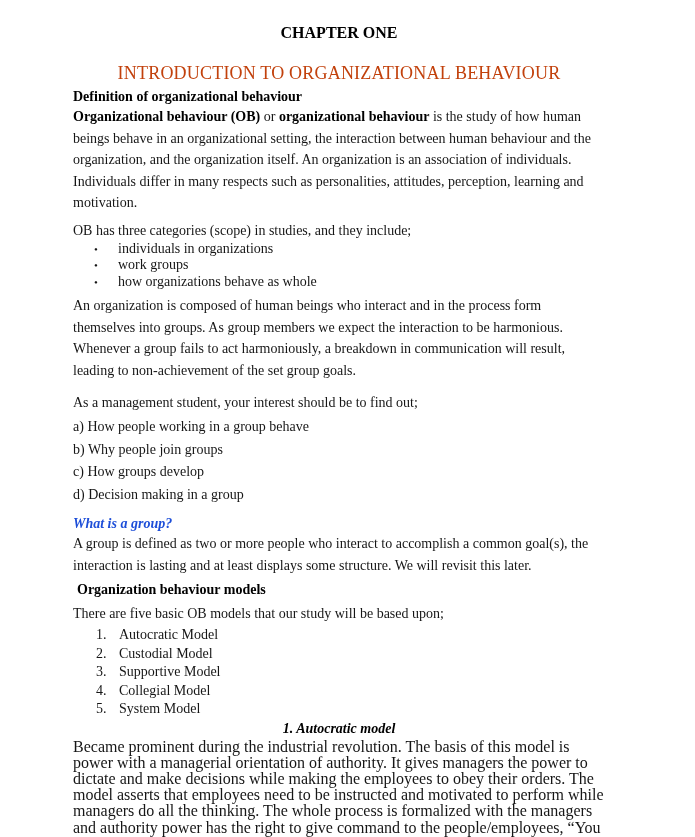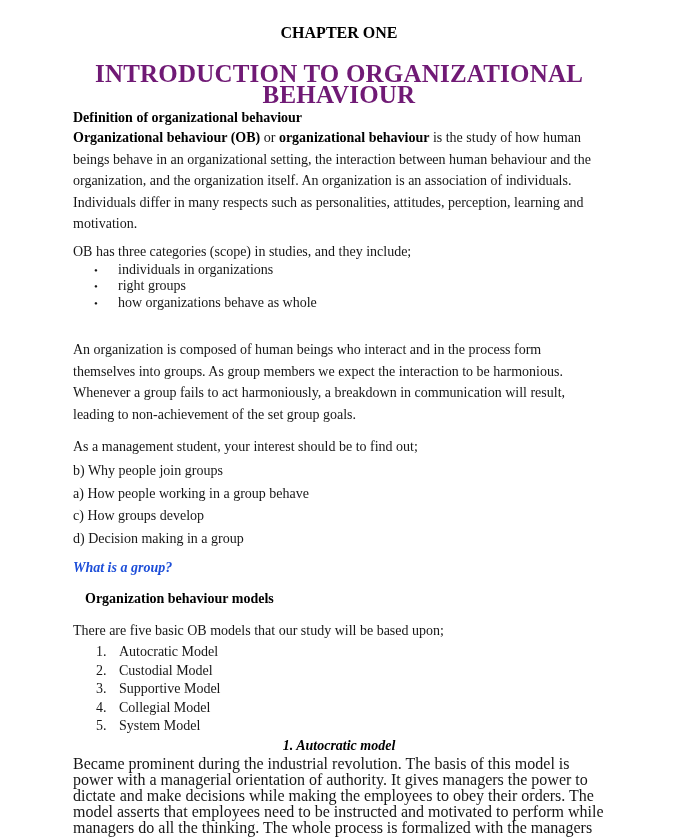--- a/index.html
+++ b/index.html
@@ -16,22 +16,22 @@
     padding:24px 90px 0 73px;
     background:#ffffff;
   }
   .chapter-title {
     margin:0;
     font-size:16px; line-height:17px;
     font-weight:bold; text-align:center; color:#000;
   }
   .main-title {
     margin:22px 0 0 0;
-    font-size:25px; line-height:21px;
-    font-weight:bold; text-align:center; color:#701a75;
+    font-size:18px; line-height:21px;
+    font-weight:normal; text-align:center; color:#c2410c;
     letter-spacing:0.2px;
   }
   .subheading {
     margin:4px 0 0 0;
     font-size:14px; line-height:18px;
     font-weight:bold; color:#000;
   }
   .body-para {
     margin:0;
     font-size:14px; line-height:21.5px;
@@ -41,30 +41,30 @@
   .bullet-list { margin:1px 0 0 0; }
   .bullet-row {
     display:flex; align-items:baseline;
     font-size:14px; line-height:16.5px;
     padding-left:21px;
   }
   .bullet-row .marker {
     width:24px; flex:0 0 24px;
     font-size:11px;
   }
-  .para-gap { margin-top:28px; }
+  .para-gap { margin-top:5px; }
   .letter-list { margin:2px 0 0 0; }
   .letter-row { font-size:14px; line-height:22.5px; }
   .group-heading {
     margin:8px 0 0 0;
     font-size:14px; line-height:19px;
     font-weight:bold; font-style:italic; color:#1d4ed8;
   }
   .models-heading {
-    margin:12px;
+    margin:4px;
     font-size:14px; line-height:20px;
     font-weight:bold; color:#000;
   }
   .models-intro { line-height:20px; }
   .number-list { margin:2px 0 0 0; }
   .number-row {
     display:flex; align-items:baseline;
     font-size:14px; line-height:18.5px;
     padding-left:23px;
   }
@@ -94,41 +94,42 @@
 
   <p class="body-para list-intro">OB has three categories (scope) in studies, and they include;</p>
 
   <div class="bullet-list">
       <div class="bullet-row">
         <span class="marker">•</span>
         <span>individuals in organizations</span>
       </div>
       <div class="bullet-row">
         <span class="marker">•</span>
-        <span>right groups</span>
+        <span>work groups</span>
       </div>
       <div class="bullet-row">
         <span class="marker">•</span>
         <span>how organizations behave as whole</span>
       </div>
     </div>
 
   <p class="body-para para-gap">An organization is composed of human beings who interact and in the process form themselves into groups. As group members we expect the interaction to be harmonious. Whenever a group fails to act harmoniously, a breakdown in communication will result, leading to non-achievement of the set group goals.</p>
 
   <p class="body-para" style="margin-top:11px; line-height:22px;">As a management student, your interest should be to find out;</p>
 
   <div class="letter-list">
+      <div class="letter-row"><span>a) How people working in a group behave</span></div>
       <div class="letter-row"><span>b) Why people join groups</span></div>
-      <div class="letter-row"><span>a) How people working in a group behave</span></div>
       <div class="letter-row"><span>c) How groups develop</span></div>
       <div class="letter-row"><span>d) Decision making in a group</span></div>
     </div>
 
   <h3 class="group-heading">What is a group?</h3>
 
+  <p class="body-para">A group is defined as two or more people who interact to accomplish a common goal(s), the interaction is lasting and at least displays some structure. We will revisit this later.</p>
 
   <h3 class="models-heading">Organization behaviour models</h3>
 
   <p class="body-para models-intro">There are five basic OB models that our study will be based upon;</p>
 
   <div class="number-list">
       <div class="number-row">
         <span class="marker">1.</span>
         <span>Autocratic Model</span>
       </div>

